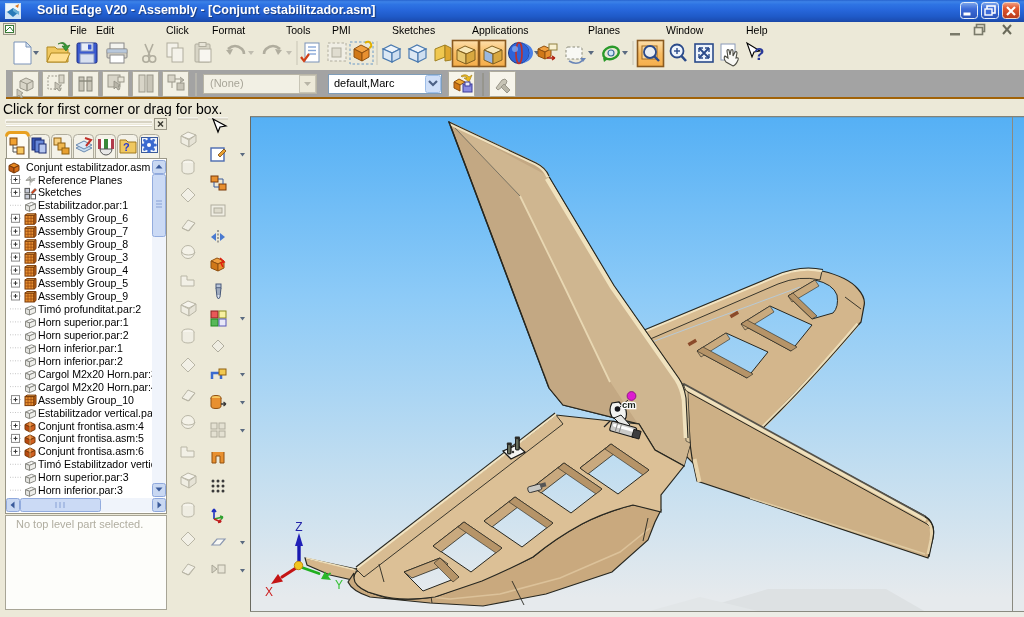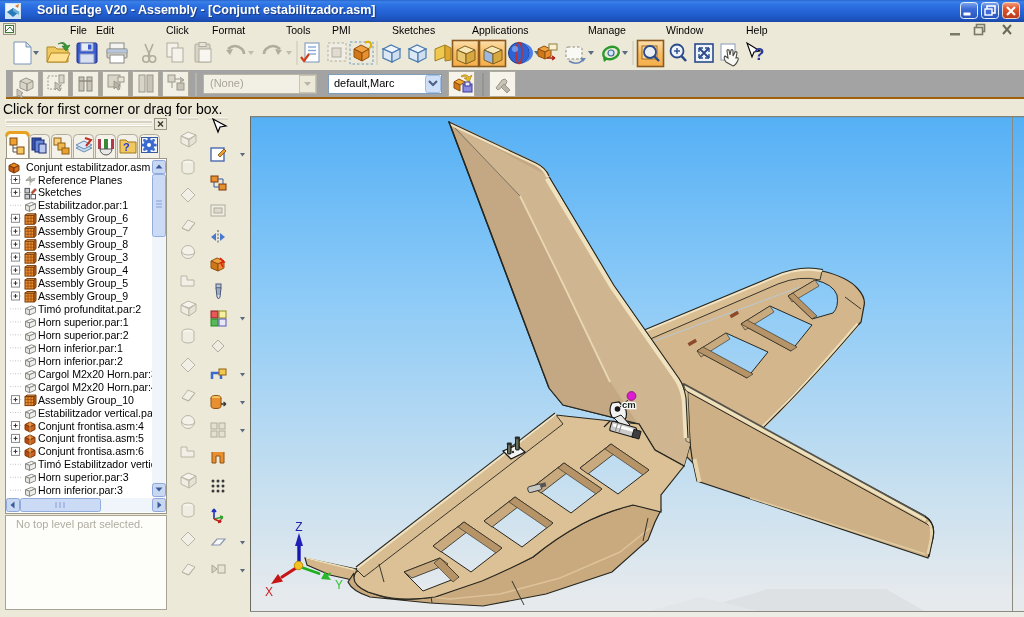--- a/index.html
+++ b/index.html
@@ -56,21 +56,21 @@
       <path d="M3,8 L7,4 L10,8" stroke="#2a7a2a" fill="none"></path>
     </svg>
     <span style="left:46px">File</span>
     <span style="left:72px">Edit</span>
     <span style="left:142px">Click</span>
     <span style="left:188px">Format</span>
     <span style="left:262px">Tools</span>
     <span style="left:308px">PMI</span>
     <span style="left:368px">Sketches</span>
     <span style="left:448px">Applications</span>
-    <span style="left:564px">Manage</span>
+    <span style="left:564px">Planes</span>
     <span style="left:642px">Window</span>
     <span style="left:722px">Help</span>
     <svg class="abs" style="left:950px;top:1px" width="70" height="13">
       <rect x="0" y="10" width="10" height="2.5" fill="#7a7a6a"></rect>
       <g transform="translate(24,0)">
         <rect x="2.5" y="1.5" width="8" height="7" fill="none" stroke="#7a7a6a" stroke-width="1.6"></rect>
         <rect x="0.5" y="4.5" width="8" height="7" fill="#ECE9D8" stroke="#7a7a6a" stroke-width="1.6"></rect>
       </g>
       <g transform="translate(52,1)" stroke="#6a6a5a" stroke-width="2">
         <line x1="1" y1="1" x2="9" y2="10"></line>

